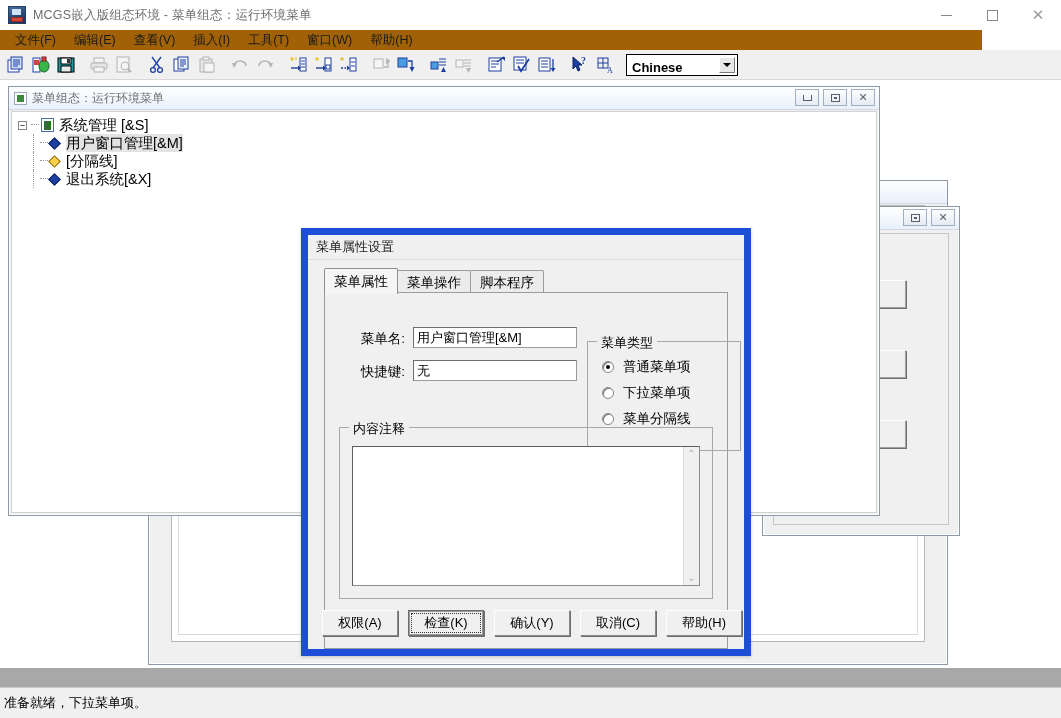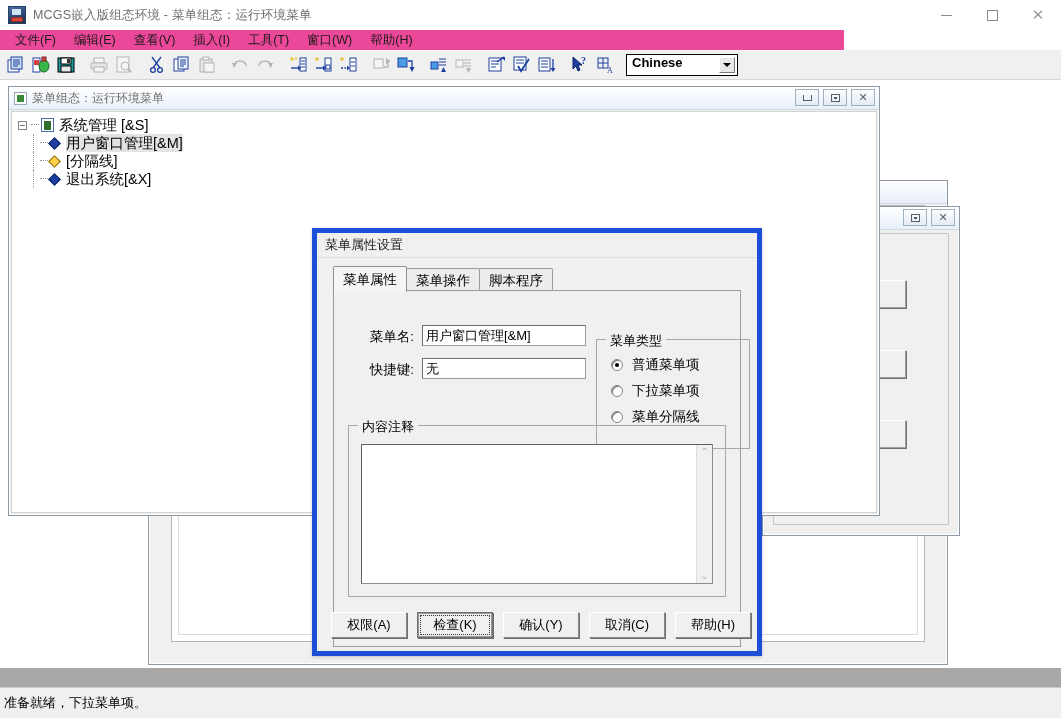--- a/index.html
+++ b/index.html
@@ -45,22 +45,22 @@
   .win-btn {
     width:46px; height:30px; display:flex; align-items:center; justify-content:center;
     color:#6f6f6f; font-size:12px;
   }
   .win-btn .glyph-min { width:11px; height:1px; background:#8a8a8a; display:block; }
   .win-btn .glyph-max { width:11px; height:11px; border:1px solid #8a8a8a; display:block; box-sizing:border-box;}
   .win-btn .glyph-close { font-size:15px; line-height:15px; color:#9a9a9a; font-family:"DejaVu Sans", sans-serif;}
 
   
   .menubar {
-    position:absolute; left:0; top:30px; width:844px; height:20px;
-    background:#ec4899; display:flex; align-items:center; padding-left:6px;
+    position:absolute; left:0; top:30px; width:982px; height:20px;
+    background:#a16207; display:flex; align-items:center; padding-left:6px;
     box-sizing:border-box;
   }
   .menu-item {
     font-size:12.5px; color:#1a1a1a; padding:1px 9px; line-height:16px; cursor:default;
   }
 
   
   .toolbar {
     position:absolute; left:0; top:50px; width:1061px; height:30px;
     background:#f0f0f0; border-bottom:1px solid #d7d7d7;
@@ -69,21 +69,21 @@
   .tb-btn {
     width:24px; height:24px; margin-right:1px;
     display:flex; align-items:center; justify-content:center;
     border:1px solid transparent; box-sizing:border-box; background:#f0f0f0;
     position:relative;
   }
   .tb-btn svg { display:block; }
   .tb-sep { width:8px; height:24px; }
   .lang-combo {
     margin-left:8px; width:112px; height:22px; background:#ffffff;
-    border:1px solid #000; box-sizing:border-box; display:flex; align-items:flex-start;
+    border:1px solid #000; box-sizing:border-box; display:flex; align-items:flex-end;
     font-size:13px; font-weight:bold; position:relative; padding-left:5px;
     font-family:"Liberation Sans", sans-serif;
   }
   .lang-combo .arrow {
     position:absolute; right:2px; top:2px; width:16px; height:16px;
     background:#e8e8e8; border:1px solid #7a7a7a; border-top-color:#fff; border-left-color:#fff;
     box-sizing:border-box; display:flex; align-items:center; justify-content:center;
   }
   .lang-combo .arrow i {
     display:block; width:0;height:0;border-left:4px solid transparent;border-right:4px solid transparent;border-top:4px solid #000;
@@ -175,22 +175,22 @@
     background:#f0f0f0; border:1px solid #a0a0a0;
     border-top-color:#ffffff; border-left-color:#ffffff;
     box-shadow: 1px 1px 0 #707070;
     box-sizing:border-box; display:flex; align-items:center; justify-content:center;
     font-size:15px; font-weight:bold; color:#000;
   }
   .props-btn.disabled{ color:#9a9a9a; text-shadow:1px 1px 0 #fff; font-weight:bold;}
 
   
   #dialog{
-    position:absolute; left:312px; top:147px; width:450px; height:428px;
-    background:#f0f0f0; border:5px solid #1d4ed8;
+    position:absolute; left:301px; top:147px; width:450px; height:428px;
+    background:#f0f0f0; border:7px solid #1d4ed8;
     box-sizing:border-box;
     box-shadow:0 1px 3px rgba(0,0,0,0.20);
   }
   .dlg-title{
     height:24px; background:#f0f0f0; display:flex; align-items:center;
     padding-left:8px; font-size:13px; color:#222; border-bottom:1px solid #dcdcdc;
   }
   .tabstrip{ position:absolute; left:16px; top:33px; display:flex; align-items:flex-end; height:26px; }
   .tab{
     height:24px; padding:0 9px; display:flex; align-items:center;

